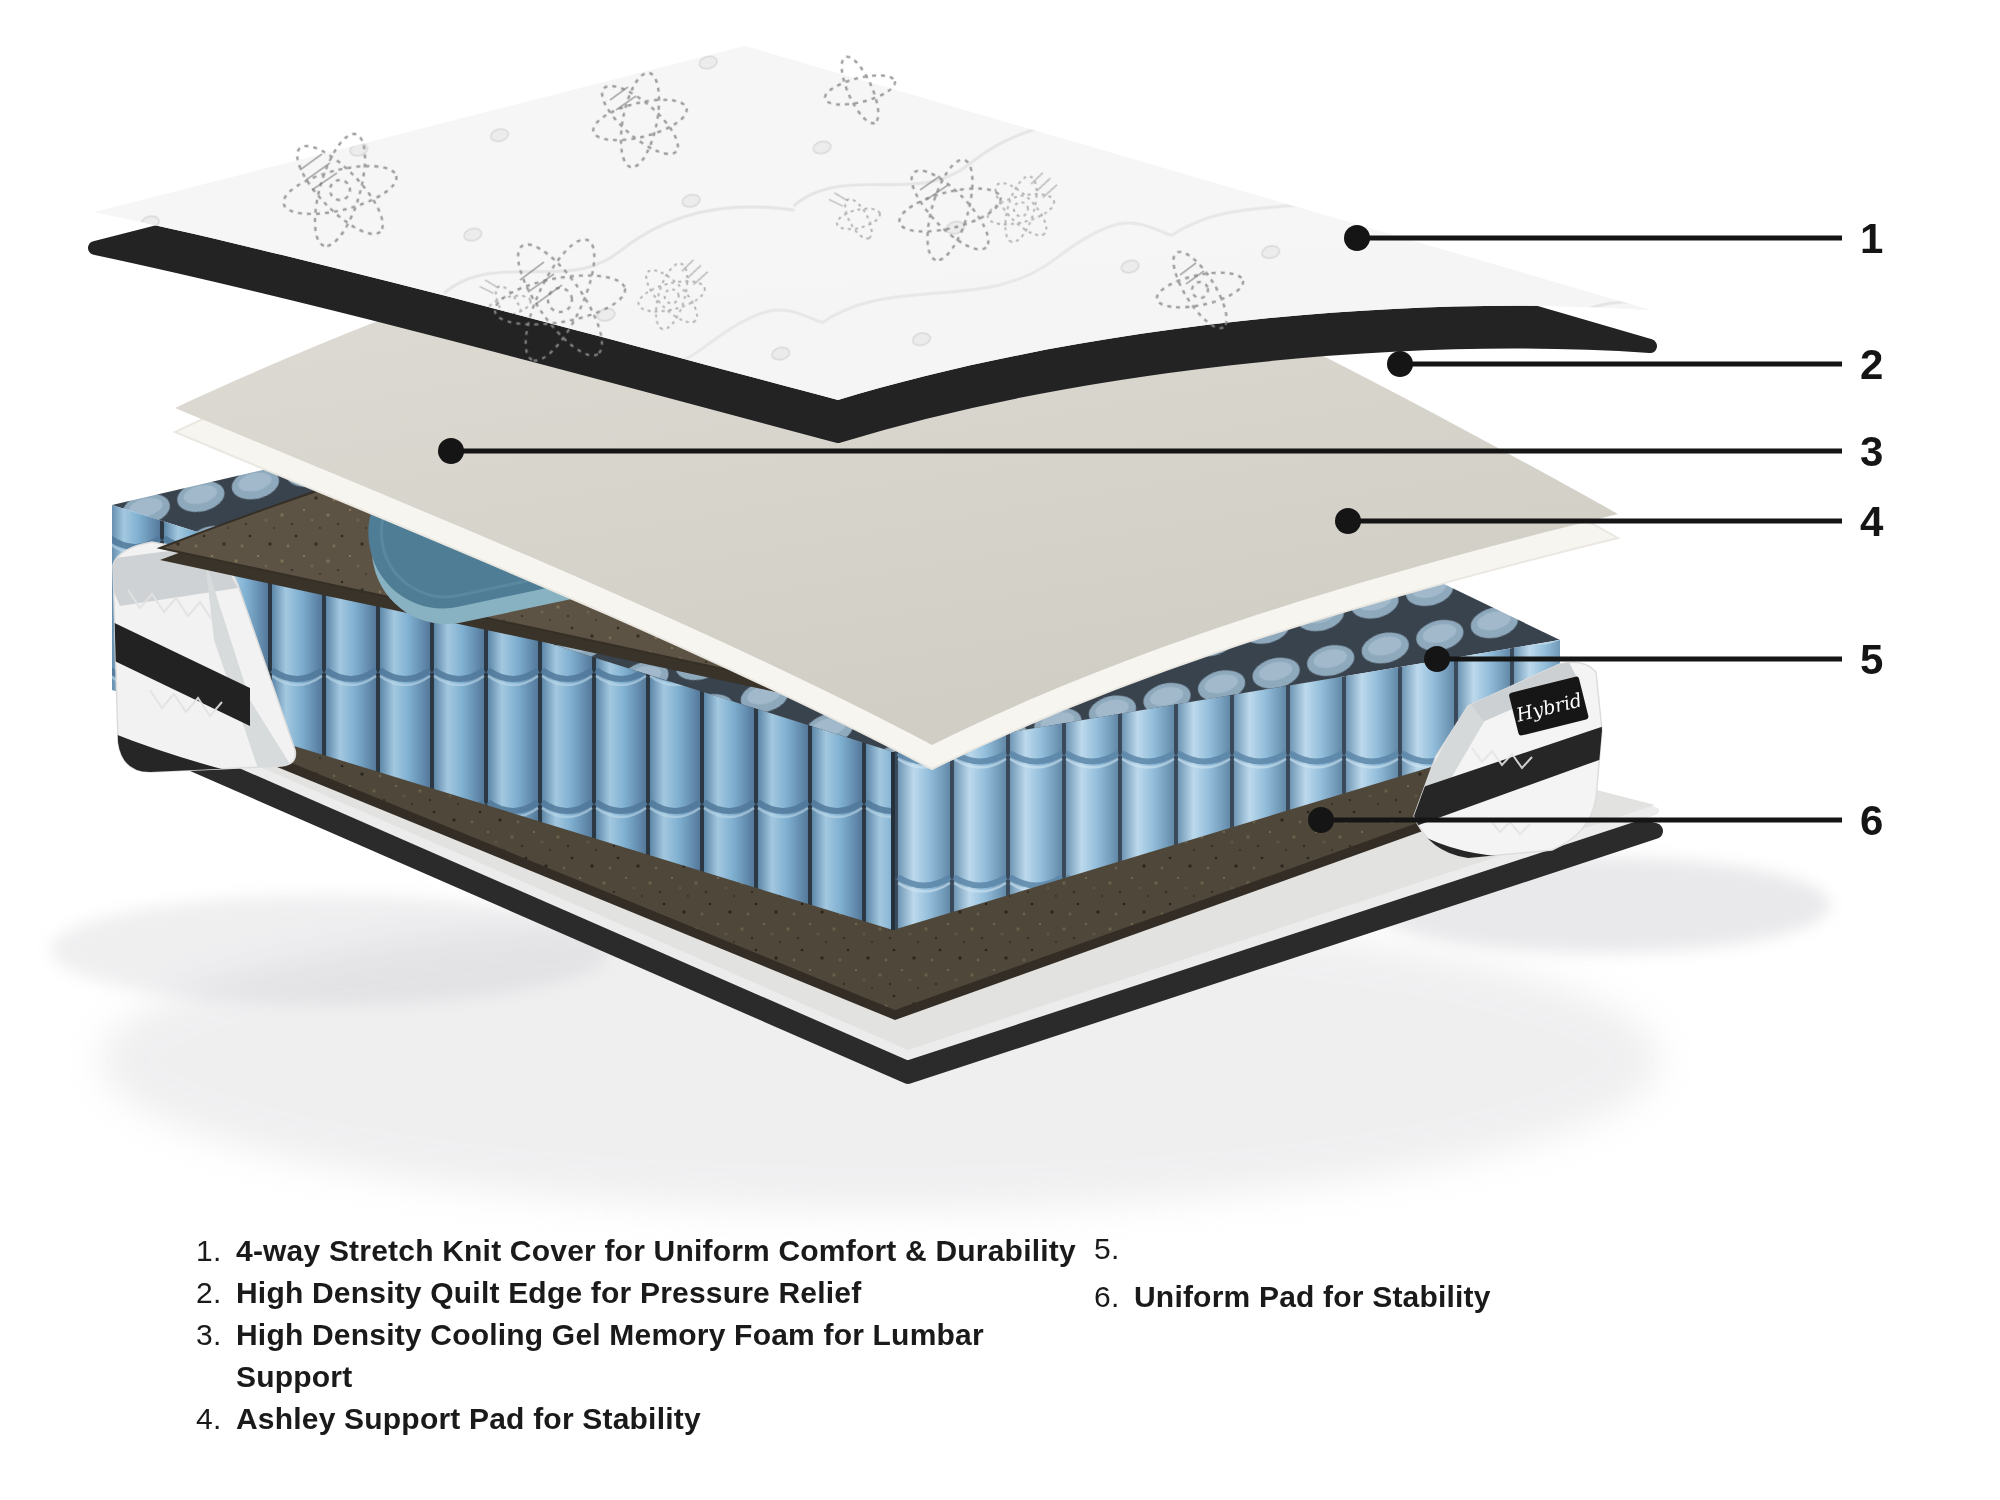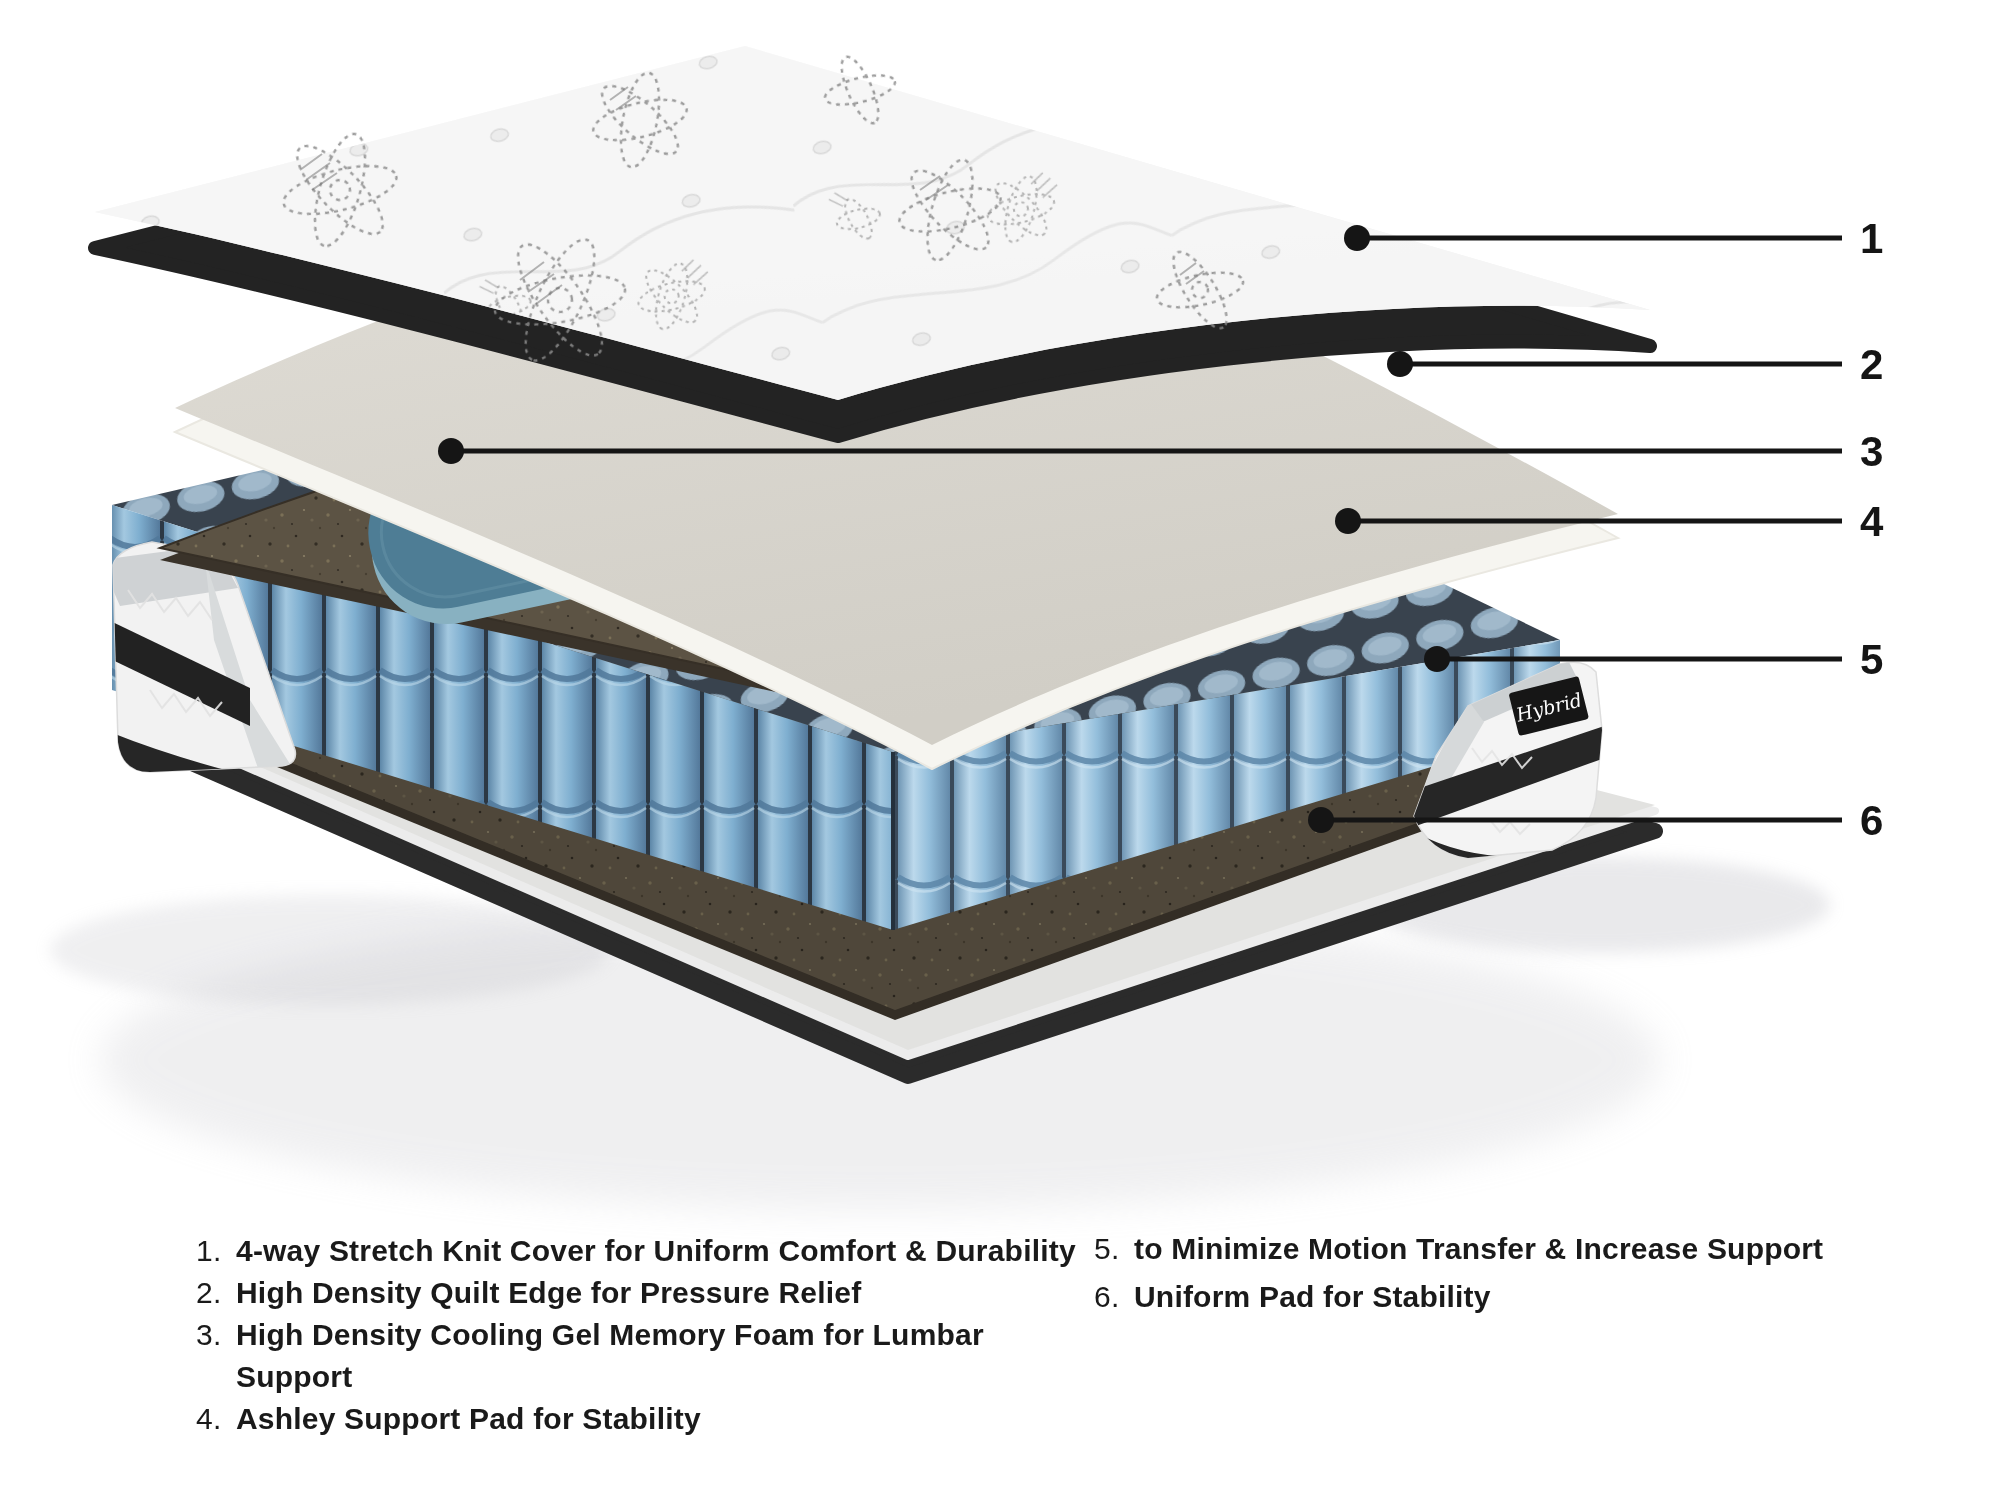--- a/index.html
+++ b/index.html
@@ -275,21 +275,20 @@
     <div class="legend-item">
       <span class="legend-num">4.</span>
       <span class="legend-text">Ashley Support Pad for Stability</span>
     </div>
   </div>
 
   <div class="legend legend-right">
     <div class="legend-item">
       <span class="legend-num">5.</span>
       <span class="legend-text">
-        <span class="wrap-line">to Minimize Motion Transfer &amp; Increase Support</span>
       </span>
     </div>
     <div class="legend-item">
       <span class="legend-num">6.</span>
       <span class="legend-text">Uniform Pad for Stability</span>
     </div>
   </div>
 
 </div>
 

